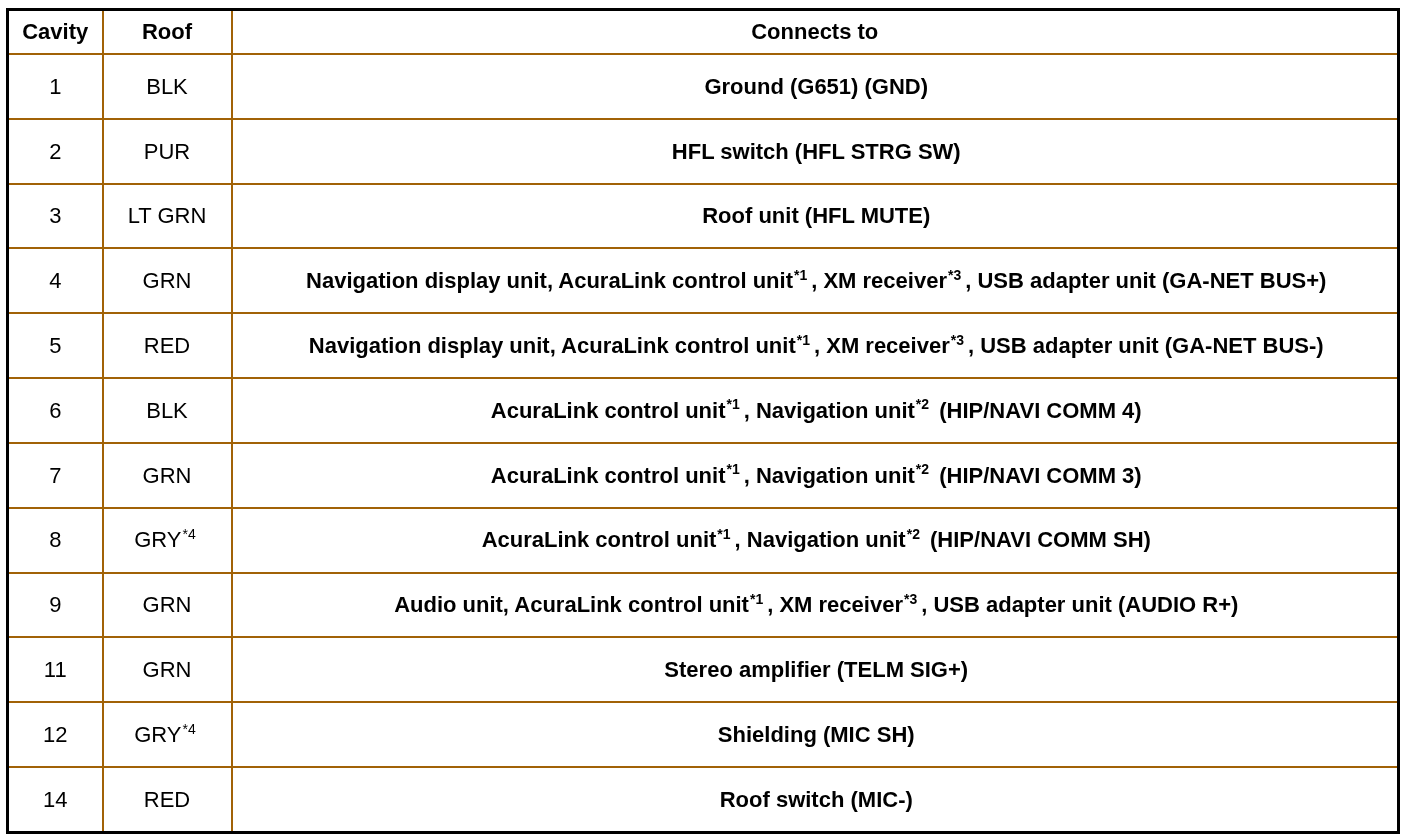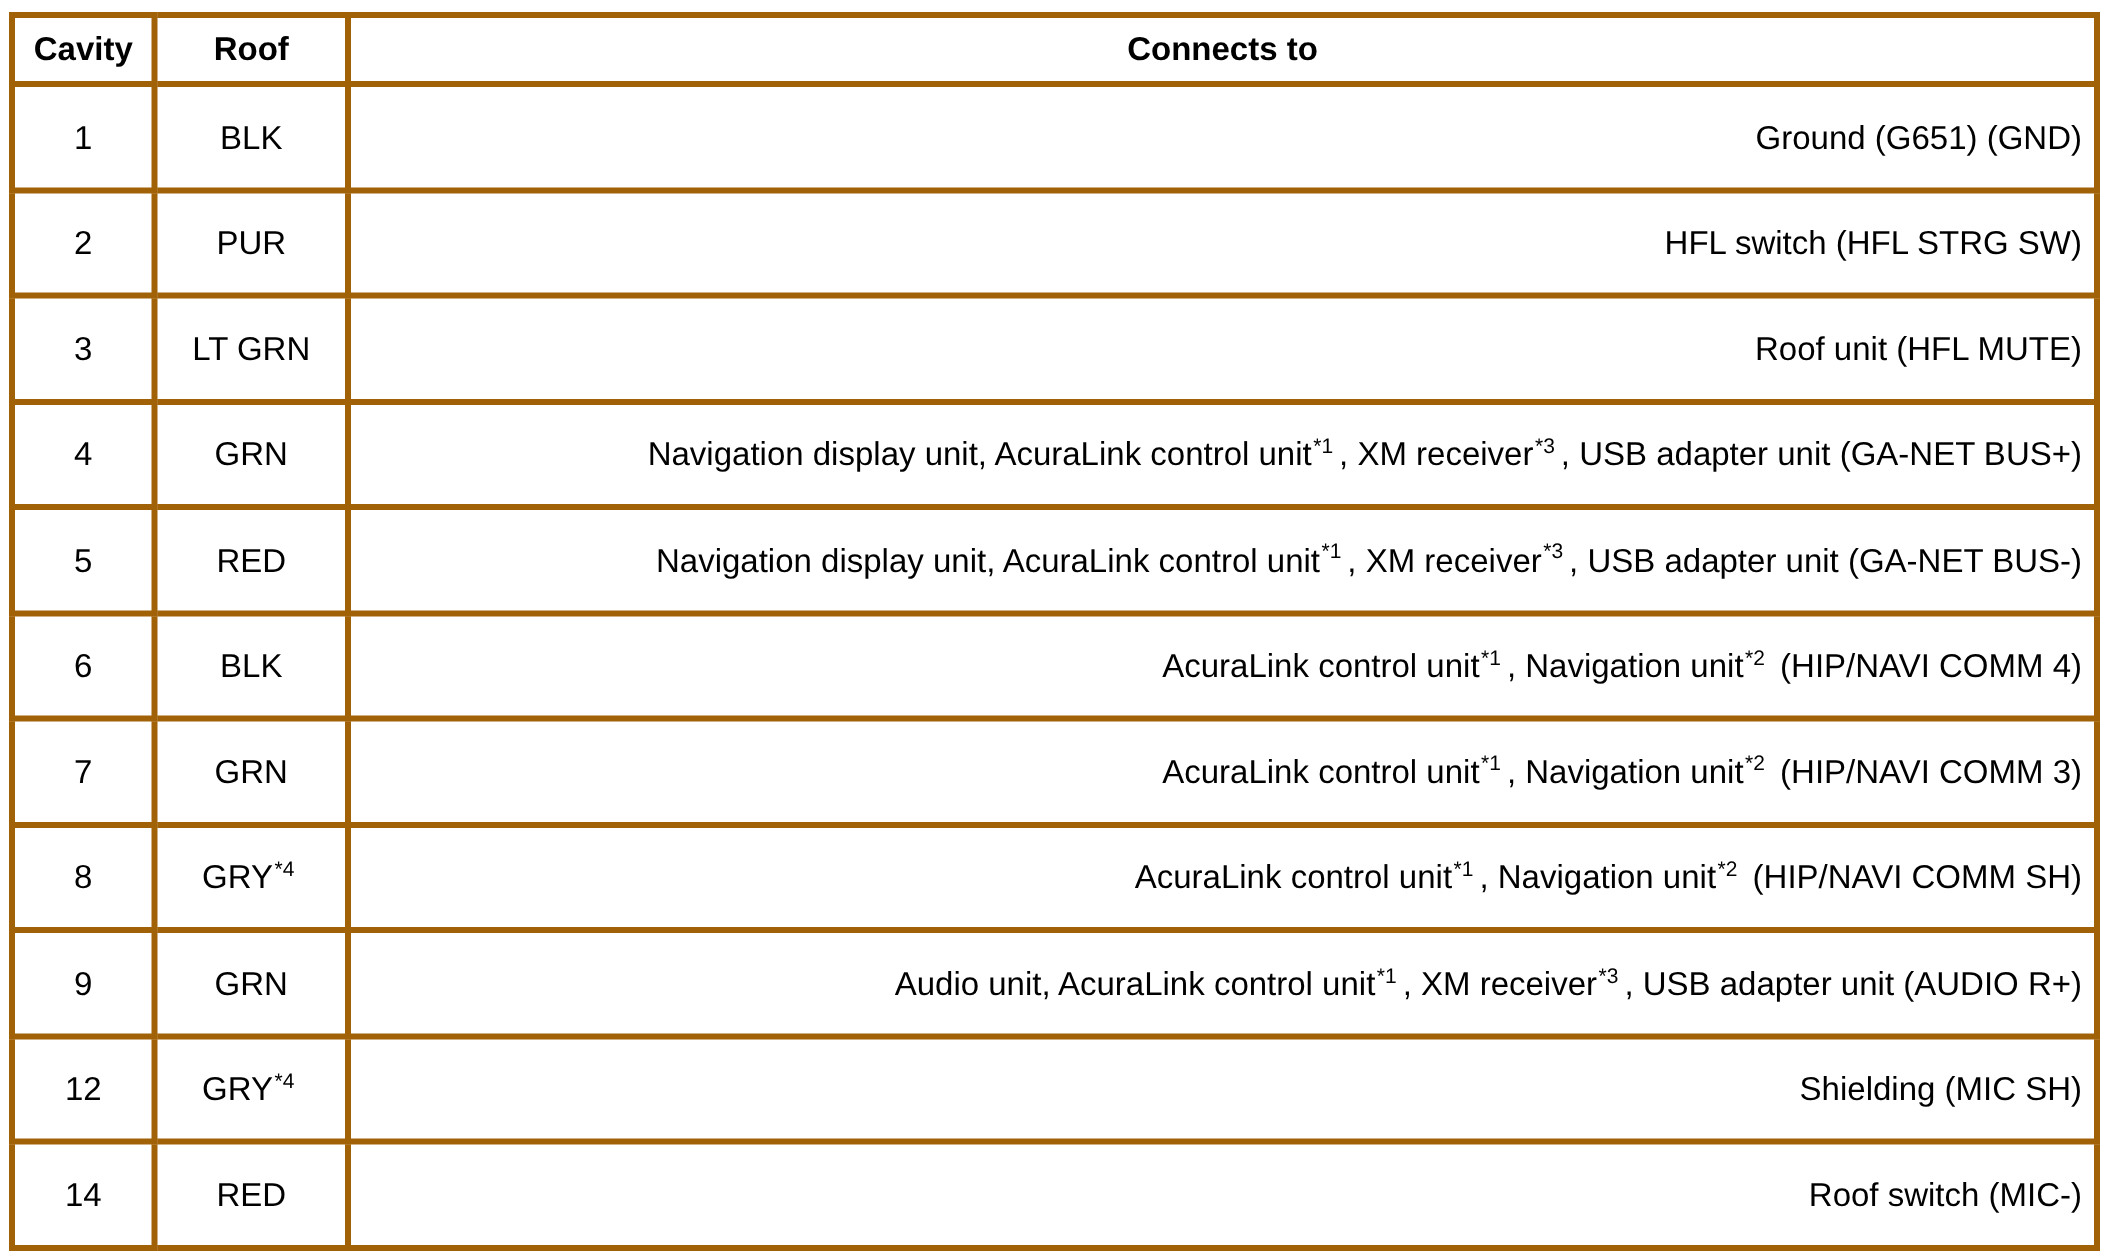--- a/index.html
+++ b/index.html
@@ -23,43 +23,44 @@
     left: 6px;
     top: 8px;
     width: 1394px;
     height: 826px;
     border-collapse: collapse;
     table-layout: fixed;
     background: #ffffff;
   }
   table.wiring th,
   table.wiring td {
-    border: 4px solid #a16207;
+    border: 2px solid #a16207;
     font-size: 22px;
     line-height: 1.15;
     vertical-align: middle;
     background: #ffffff;
     padding: 0;
   }
   table.wiring {
     border: 3px solid #000000;
   }
   table.wiring th {
     font-weight: bold;
     text-align: center;
     height: 42px;
   }
   table.wiring td {
     height: 54px;
     text-align: center;
   }
   table.wiring td.connects {
-    text-align: right;
+    text-align: center;
     padding-left: 11px;
     padding-right: 8px;
+    font-weight: bold;
   }
   col.c-cavity { width: 95px; }
   col.c-wire   { width: 129px; }
   sup {
     font-size: 14px;
     line-height: 0;
     vertical-align: super;
     margin-left: 1px;
     margin-right: 4px;
   }
@@ -121,20 +122,25 @@
           <td>8</td>
           <td>GRY<sup>*4</sup></td>
           <td class="connects">AcuraLink control unit<sup>*1</sup>, Navigation unit<sup>*2</sup> (HIP/NAVI COMM SH)</td>
         </tr>
         <tr>
           <td>9</td>
           <td>GRN</td>
           <td class="connects">Audio unit, AcuraLink control unit<sup>*1</sup>, XM receiver<sup>*3</sup>, USB adapter unit (AUDIO R+)</td>
         </tr>
         <tr>
+          <td>11</td>
+          <td>GRN</td>
+          <td class="connects">Stereo amplifier (TELM SIG+)</td>
+        </tr>
+        <tr>
           <td>12</td>
           <td>GRY<sup>*4</sup></td>
           <td class="connects">Shielding (MIC SH)</td>
         </tr>
         <tr>
           <td>14</td>
           <td>RED</td>
           <td class="connects">Roof switch (MIC-)</td>
         </tr>
       </tbody>

